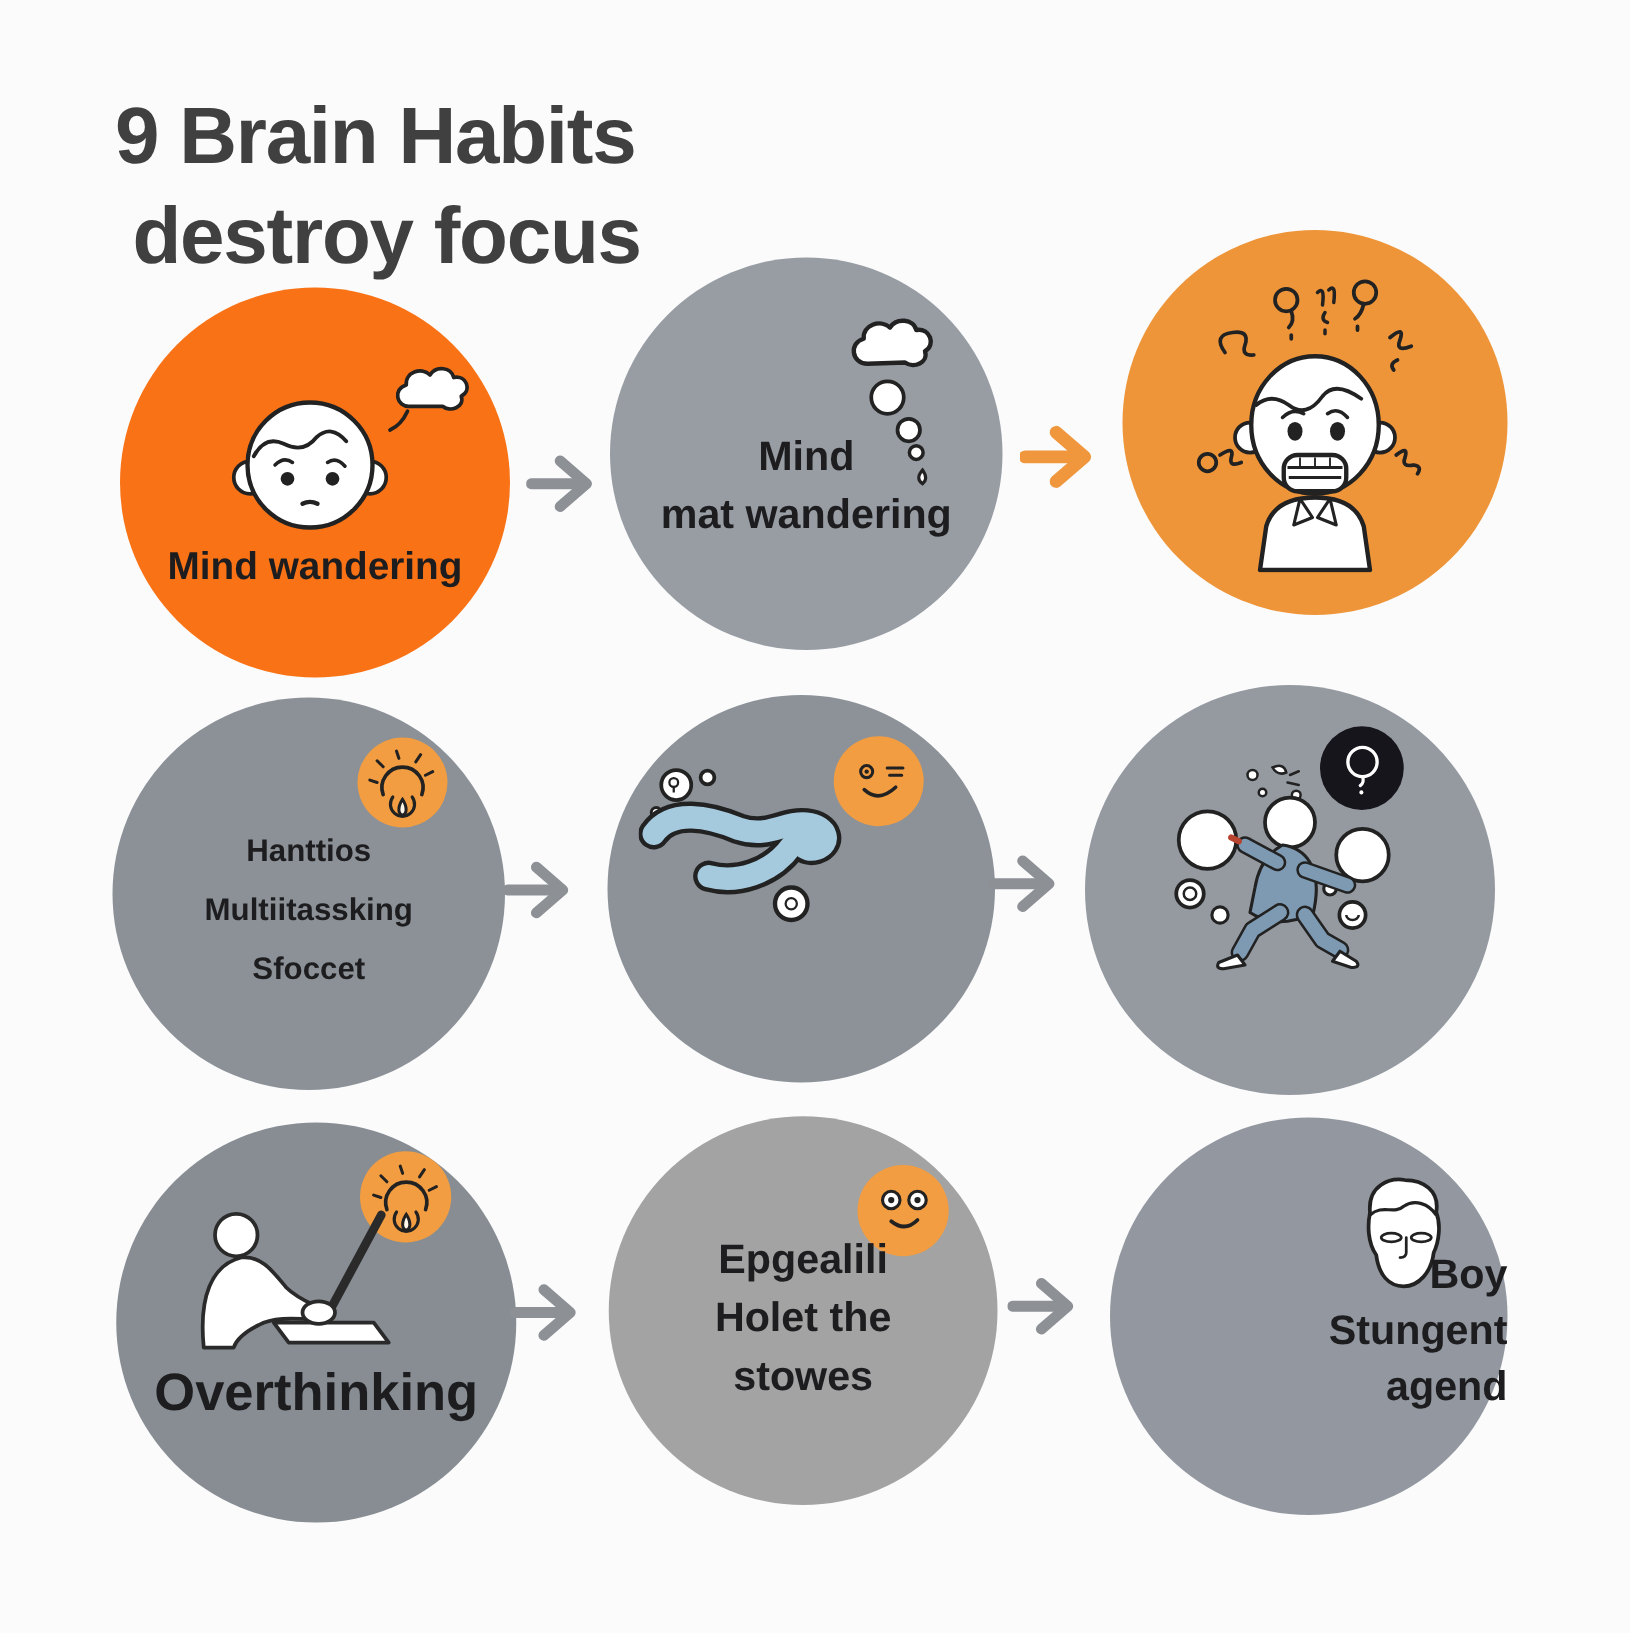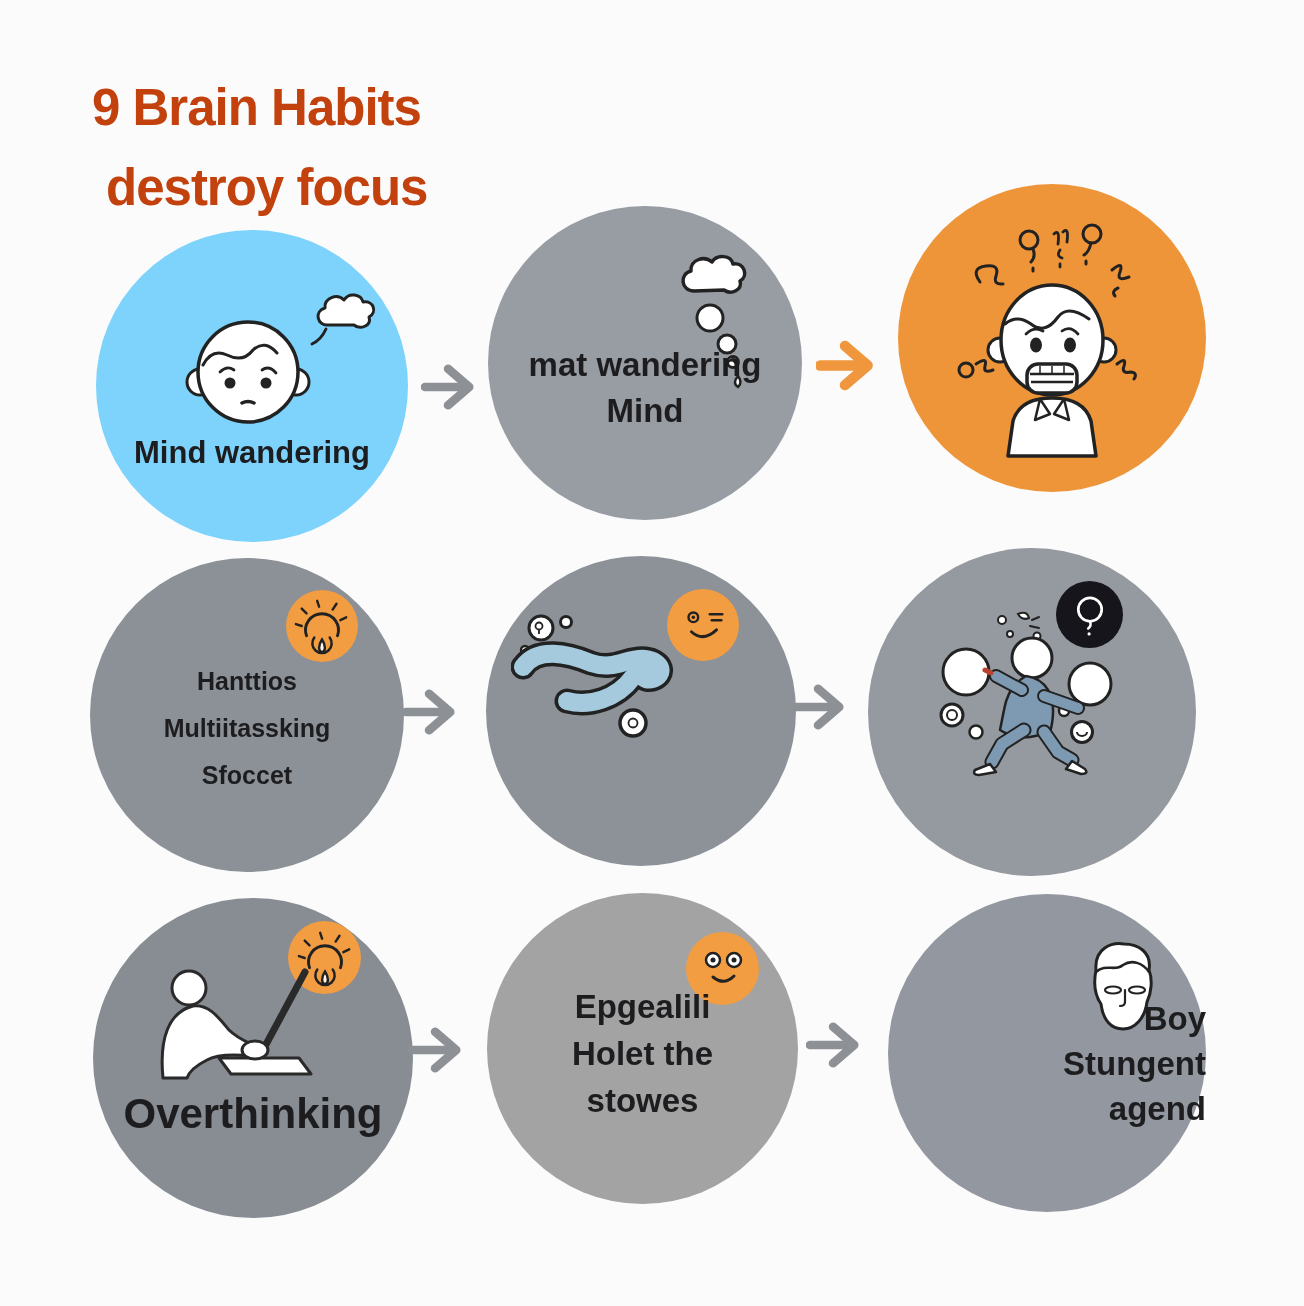--- a/index.html
+++ b/index.html
@@ -4,30 +4,30 @@
 <style>
   * { margin:0; padding:0; box-sizing:border-box; }
   html,body { background:#ffffff; }
   .canvas {
     position:relative; width:1304px; height:1306px;
     background:#fbfbfc; overflow:hidden;
     font-family:"Liberation Sans", sans-serif;
   }
   .title {
     position:absolute; left:92px; top:68px;
-    font-size:51px; font-weight:bold; color:#c2410c;
+    font-size:64px; font-weight:bold; color:#404040;
     line-height:80px; letter-spacing:-1px;
   }
   .title .line2 { padding-left:14px; }
 
   .circle {
     position:absolute; border-radius:50%;
     background:#8b9197;
   }
-  .c1 { left:96px;  top:230px; width:312px; height:312px; background:#7dd3fc; }
+  .c1 { left:96px;  top:230px; width:312px; height:312px; background:#f97316; }
   .c2 { left:488px; top:206px; width:314px; height:314px; background:#989da4; }
   .c3 { left:898px; top:184px; width:308px; height:308px; background:#ee9539; }
   .c4 { left:90px;  top:558px; width:314px; height:314px; background:#8b9197; }
   .c5 { left:486px; top:556px; width:310px; height:310px; background:#8c9298; }
   .c6 { left:868px; top:548px; width:328px; height:328px; background:#959aa1; }
   .c7 { left:93px;  top:898px; width:320px; height:320px; background:#878d93; }
   .c8 { left:487px; top:893px; width:311px; height:311px; background:#a3a3a3; }
   .c9 { left:888px; top:894px; width:318px; height:318px; background:#9398a0; }
 
   .label {
@@ -102,22 +102,22 @@
 
   <div class="circle c2">
     <svg class="icon i2" width="110" height="150" viewBox="0 0 110 150">
       <path d="M24 43 c-13 0 -15 -17 -3 -20 c-1 -11 13 -16 21 -9 c5 -8 19 -7 21 2 c11 -2 16 12 7 17 c3 9 -9 14 -16 9 l-30 1 z" fill="#ffffff" stroke="#222222" stroke-width="3.5" stroke-linejoin="round"></path>
       <circle cx="40" cy="70" r="13" fill="#ffffff" stroke="#222222" stroke-width="3"></circle>
       <circle cx="57" cy="96" r="9" fill="#ffffff" stroke="#222222" stroke-width="3"></circle>
       <circle cx="63" cy="114" r="5.5" fill="#ffffff" stroke="#222222" stroke-width="2.8"></circle>
       <path d="M68 128 q5 7 0 11 q-6 -4 0 -11 z" fill="#ffffff" stroke="#222222" stroke-width="2.5"></path>
     </svg>
     <div class="label">
+      <div>Mind</div>
       <div>mat wandering</div>
-      <div>Mind</div>
     </div>
   </div>
 
   <div class="circle c3">
     <svg class="icon i3" width="200" height="240" viewBox="0 0 200 240">
       <path d="M28 64 q-10 -14 6 -16 q14 -2 10 10 q-3 9 7 8" fill="none" stroke="#222222" stroke-width="3" stroke-linecap="round"></path>
       <circle cx="77" cy="22" r="9" fill="none" stroke="#222222" stroke-width="3"></circle>
       <path d="M81 31 q3 8 -2 13 M81 50 l0 3" fill="none" stroke="#222222" stroke-width="3" stroke-linecap="round"></path>
       <path d="M102 16 q6 -6 4 10 M111 14 q6 -6 4 10 M108 32 q-4 6 2 8 M108 46 l0 3" fill="none" stroke="#222222" stroke-width="2.8" stroke-linecap="round"></path>
       <circle cx="140" cy="16" r="9" fill="none" stroke="#222222" stroke-width="3"></circle>

